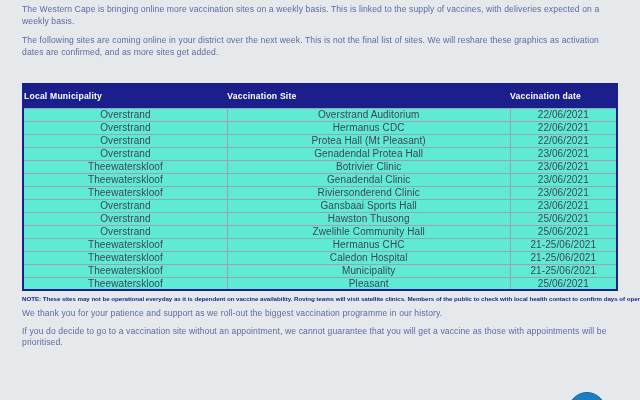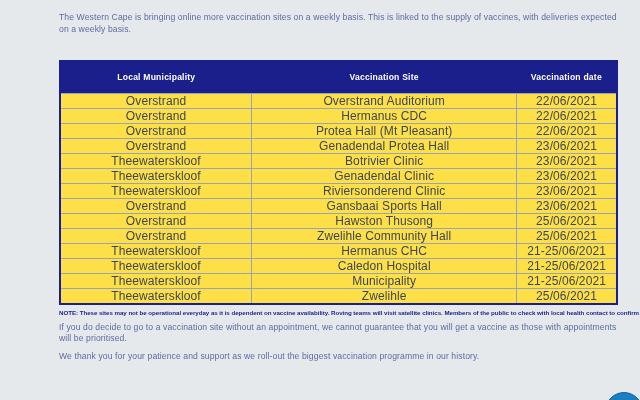--- a/index.html
+++ b/index.html
@@ -6,22 +6,21 @@
   html, body { margin: 0; padding: 0; }
   body {
     width: 640px; height: 400px;
     background: #e6e9ec;
     font-family: "Liberation Sans", sans-serif;
     overflow: hidden;
     position: relative;
   }
   .page {
     position: absolute; inset: 0;
-    padding: 12px 22px 0 22px;
-    margin-left: 37px;
+    padding: 4px 22px 0 22px;
   }
   .para {
     color: #5c6ba2;
     font-size: 8.6px;
     line-height: 11.5px;
     margin: 0;
     letter-spacing: 0.1px;
   }
   .para.intro-1 { margin-bottom: 8px; }
   table.sites {
@@ -29,30 +28,30 @@
     margin-top: 25px;
     border-collapse: collapse;
     border: 2px solid #1a1f8b;
     table-layout: fixed;
   }
   table.sites th {
     background: #1a1f8b;
     color: #ffffff;
     font-size: 8.6px;
     font-weight: bold;
-    height: 32px;
+    height: 24px;
     padding: 0;
     border: 0;
-    text-align: center;
+    text-align: left;
     letter-spacing: 0.2px;
   }
   table.sites td {
-    background: #fde047;
+    background: #5eead4;
     color: #3f4654;
-    font-size: 12px;
+    font-size: 10px;
     height: 13px;
     padding: 0;
     text-align: center;
     border: 1px solid #9aa2b8;
     letter-spacing: 0.1px;
     overflow: hidden;
     white-space: nowrap;
   }
   col.c-muni { width: 34.4%; }
   col.c-site { width: 47.6%; }
@@ -76,20 +75,21 @@
     background: #1a7ec2;
     border: 1px solid #1268a5;
   }
 </style>
 </head>
 <body>
 
 <div class="page">
 
   <p class="para intro-1">The Western Cape is bringing online more vaccination sites on a weekly basis. This is linked to the supply of vaccines, with deliveries expected on a weekly basis.</p>
+  <p class="para intro-2">The following sites are coming online in your district over the next week. This is not the final list of sites. We will reshare these graphics as activation dates are confirmed, and as more sites get added.</p>
 
   <table class="sites">
     <colgroup>
       <col class="c-muni">
         <col class="c-site">
         <col class="c-date">
     </colgroup>
     <thead>
       <tr>
         <th>Local Municipality</th>
@@ -158,25 +158,25 @@
           <td>Caledon Hospital</td>
           <td>21-25/06/2021</td>
         </tr>
         <tr>
           <td>Theewaterskloof</td>
           <td>Municipality</td>
           <td>21-25/06/2021</td>
         </tr>
         <tr>
           <td>Theewaterskloof</td>
-          <td>Zwelihle</td>
+          <td>Pleasant</td>
           <td>25/06/2021</td>
         </tr>
       </tbody>
   </table>
 
   <p class="note">NOTE: These sites may not be operational everyday as it is dependent on vaccine availability. Roving teams will visit satellite clinics. Members of the public to check with local health contact to confirm days of operation.</p>
 
+  <p class="para footer-3">We thank you for your patience and support as we roll-out the biggest vaccination programme in our history.</p>
   <p class="para footer-2">If you do decide to go to a vaccination site without an appointment, we cannot guarantee that you will get a vaccine as those with appointments will be prioritised.</p>
-  <p class="para footer-3">We thank you for your patience and support as we roll-out the biggest vaccination programme in our history.</p>
 
   <div class="logo-circle"></div>
 </div>
 
 </body></html>

